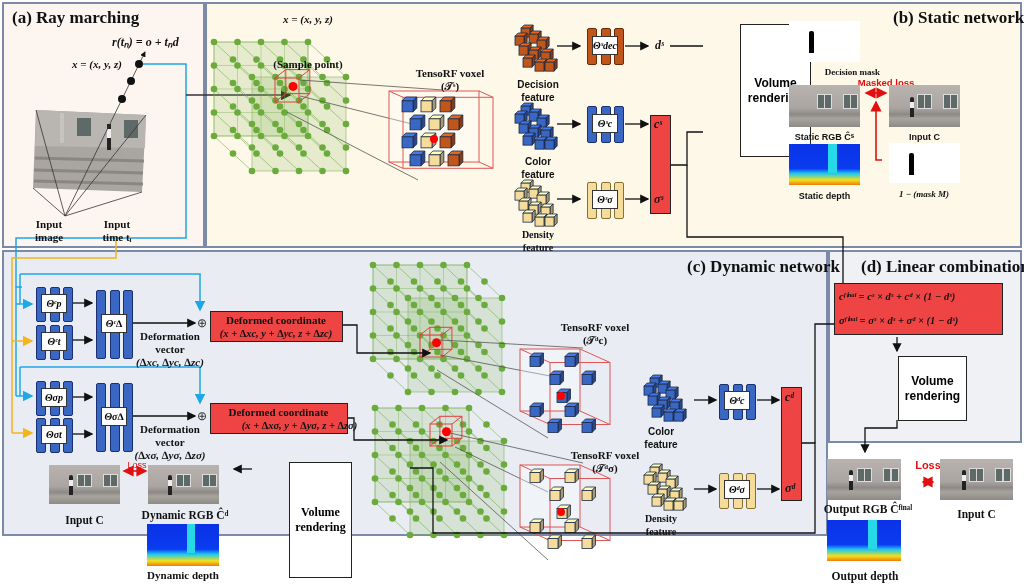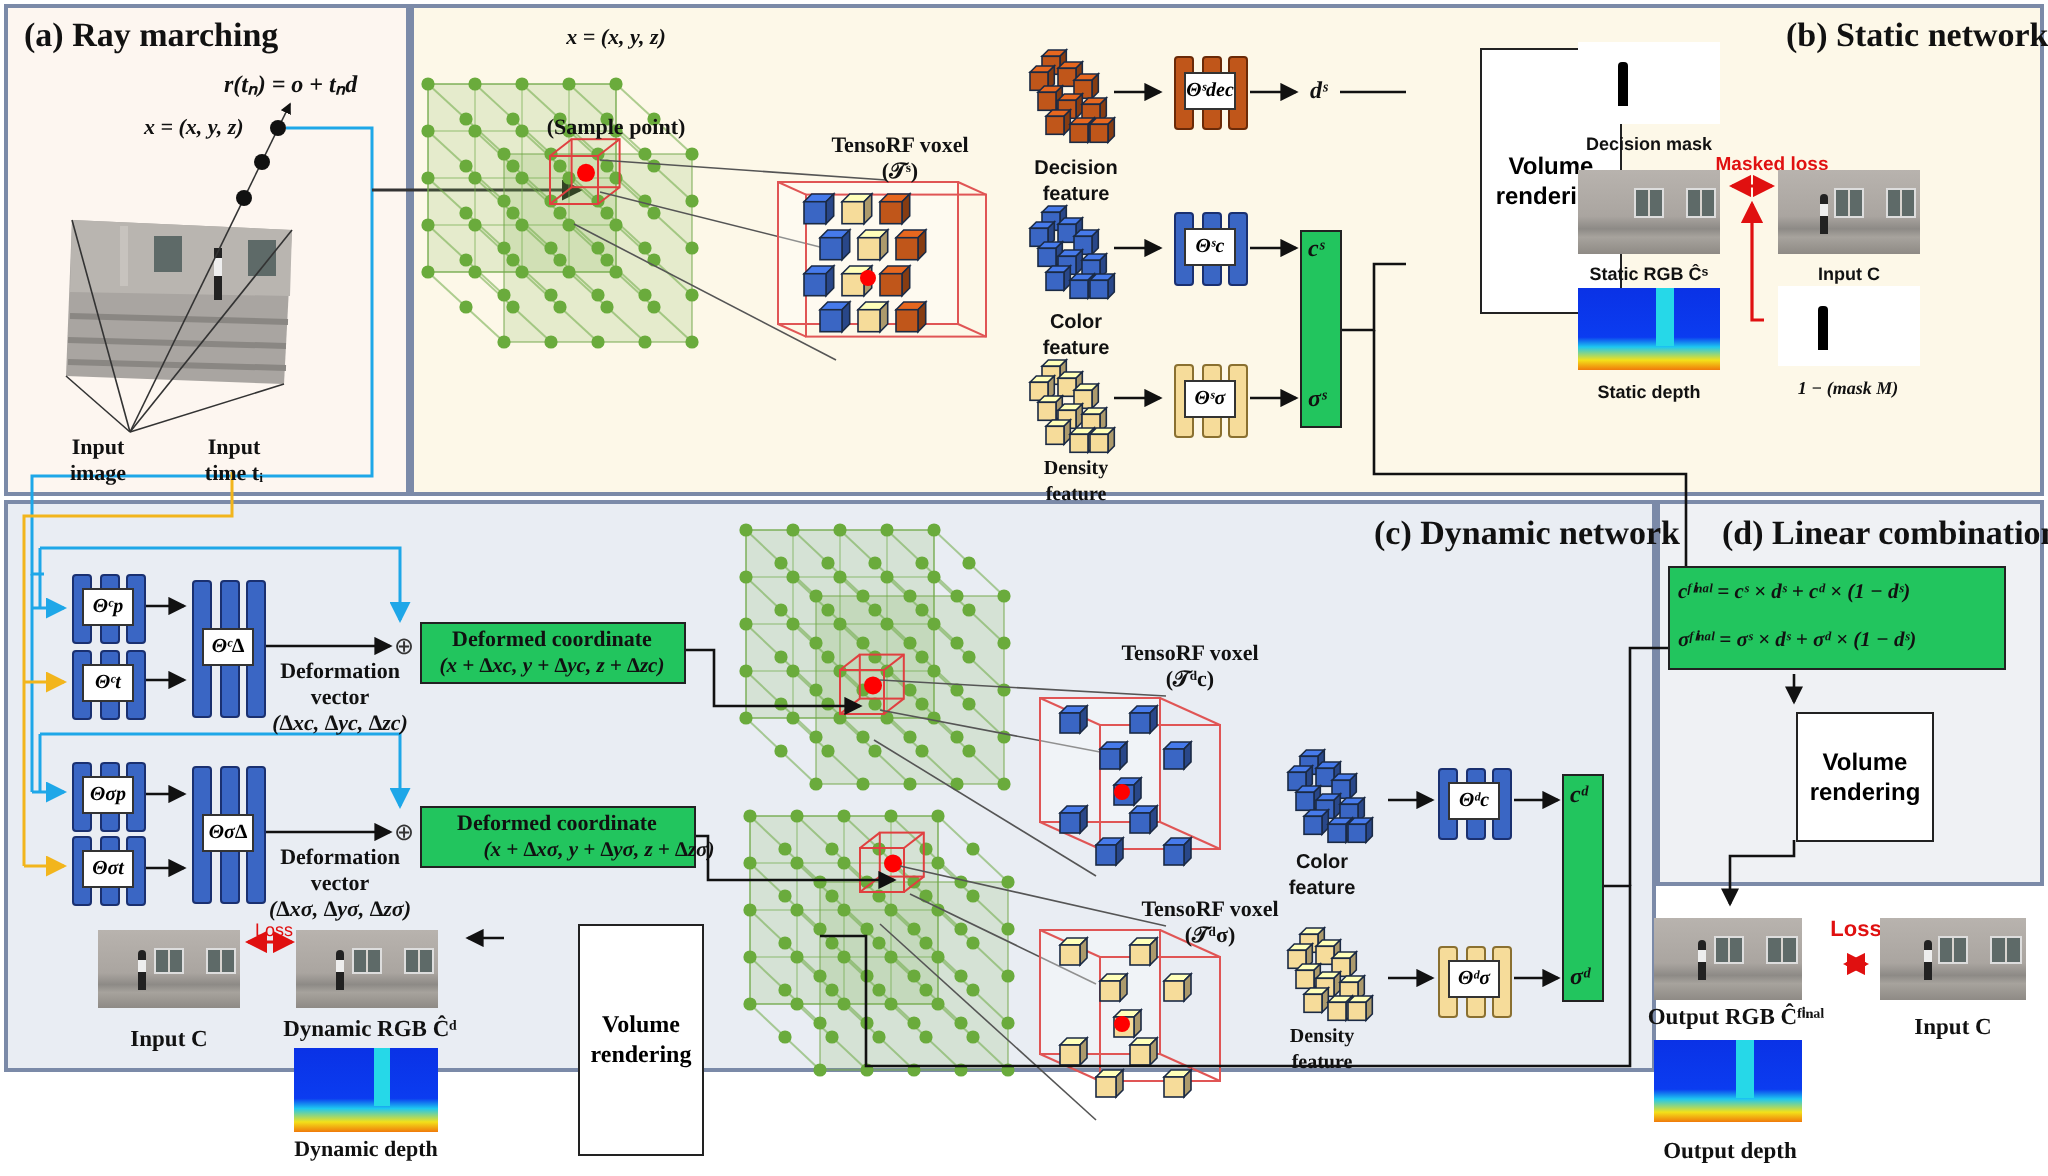--- a/index.html
+++ b/index.html
@@ -2,21 +2,21 @@
 <html><head>
 <meta charset="utf-8">
 <style>
   html,body{margin:0;padding:0;background:#fff;}
   body{width:1024px;height:588px;position:relative;overflow:hidden;font-family:"Liberation Serif",serif;}
   .panel{position:absolute;box-sizing:border-box;border:2px solid #7b8aa8;}
   .ptitle{position:absolute;font-weight:bold;font-size:17px;color:#111;white-space:nowrap;}
   .lbl{position:absolute;font-size:11px;font-weight:bold;text-align:center;color:#111;line-height:13px;white-space:nowrap;}
   .sans{font-family:"Liberation Sans",sans-serif;}
   .math{font-style:italic;}
-  .box{position:absolute;box-sizing:border-box;border:1.5px solid #222;background:#22c55e;}
+  .box{position:absolute;box-sizing:border-box;border:1.5px solid #222;background:#ef4444;}
   .thumb{position:absolute;box-sizing:border-box;}
   .photo{background:linear-gradient(180deg,#b8b3ae 0%,#aaa5a0 55%,#8d8a86 70%,#a7a39d 80%,#8e8a85 100%);}
   .photo::before{content:"";position:absolute;left:40%;top:22%;width:18%;height:30%;background:linear-gradient(90deg,#5e6a68 0 45%,#d8d4cf 45% 55%,#5e6a68 55%);border:1px solid #ddd;}
   .photo::after{content:"";position:absolute;left:76%;top:22%;width:18%;height:30%;background:linear-gradient(90deg,#5e6a68 0 45%,#d8d4cf 45% 55%,#5e6a68 55%);border:1px solid #ddd;}
   .depth{background:linear-gradient(180deg,#0a32e6 0%,#0b3cf0 60%,#1ec8f0 72%,#f3e11a 88%,#f07a0a 100%);}
   .depth::before{content:"";position:absolute;left:55%;top:0;width:12%;height:70%;background:#26d8e8;}
   .mask{background:#fff;}
   .person{position:absolute;width:5px;height:22px;background:#000;border-radius:2px 2px 0 0;}
   .vol{position:absolute;box-sizing:border-box;border:1.5px solid #222;background:#fff;font-family:"Liberation Sans",sans-serif;font-weight:bold;font-size:12px;display:flex;align-items:center;justify-content:center;text-align:center;line-height:15px;margin-left:37px;}
   .net{position:absolute;}
@@ -827,21 +827,21 @@
 <div class="lbl math" style="left:655px;top:39px;font-size:12px;">dˢ</div>
 <div class="box" style="left:650px;top:115px;width:21px;height:99px;"></div>
 <div class="lbl math" style="left:654px;top:118px;font-size:12px;">cˢ</div>
 <div class="lbl math" style="left:654px;top:193px;font-size:12px;">σˢ</div>
 
 <div class="vol" style="left:703px;top:24px;width:71px;height:133px;padding:0 4px;">Volume rendering</div>
 
 <div class="thumb mask" style="left:789px;top:21px;width:71px;height:41px;">
     <div class="person" style="left:20px;top:10px;"></div>
   </div>
-<div class="lbl sans" style="left:789px;top:66px;width:71px;font-size:9px;">Decision mask</div>
+<div class="lbl sans" style="left:817px;top:66px;width:71px;font-size:9px;font-family:Liberation Serif, serif;">Decision mask</div>
 <div class="lbl sans red" style="left:856px;top:76px;width:60px;font-size:9.5px;">Masked loss</div>
 <div class="thumb photo" style="left:789px;top:85px;width:71px;height:42px;"></div>
 <div class="lbl sans" style="left:789px;top:131px;width:71px;font-size:9px;">Static RGB Ĉˢ</div>
 <div class="thumb depth" style="left:789px;top:144px;width:71px;height:41px;"></div>
 <div class="lbl sans" style="left:789px;top:190px;width:71px;font-size:9px;">Static depth</div>
 
 <div class="thumb photo" style="left:889px;top:85px;width:71px;height:42px;">
     <div class="person" style="left:21px;top:12px;width:4px;height:20px;background:linear-gradient(180deg,#222 0 25%,#eee 25% 55%,#222 55%);"></div>
   </div>
 <div class="lbl sans" style="left:889px;top:131px;width:71px;font-size:9px;">Input C</div>

